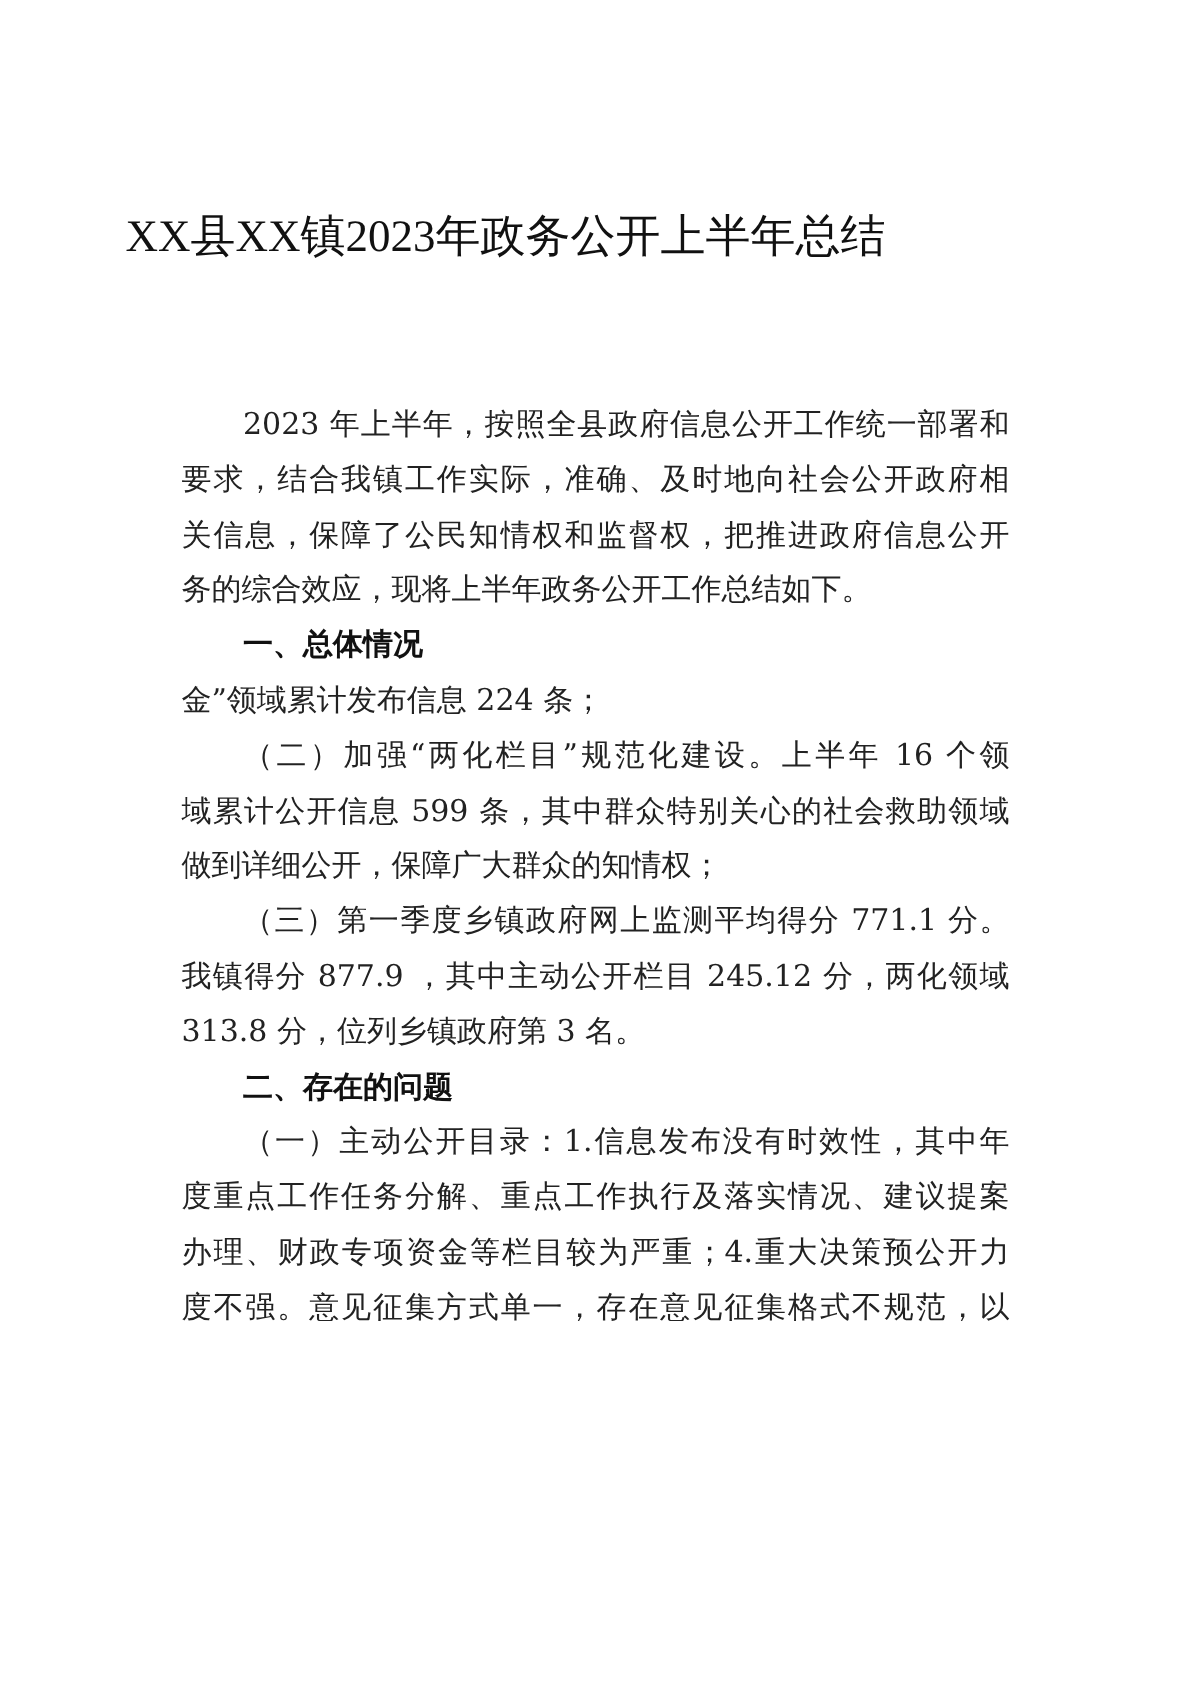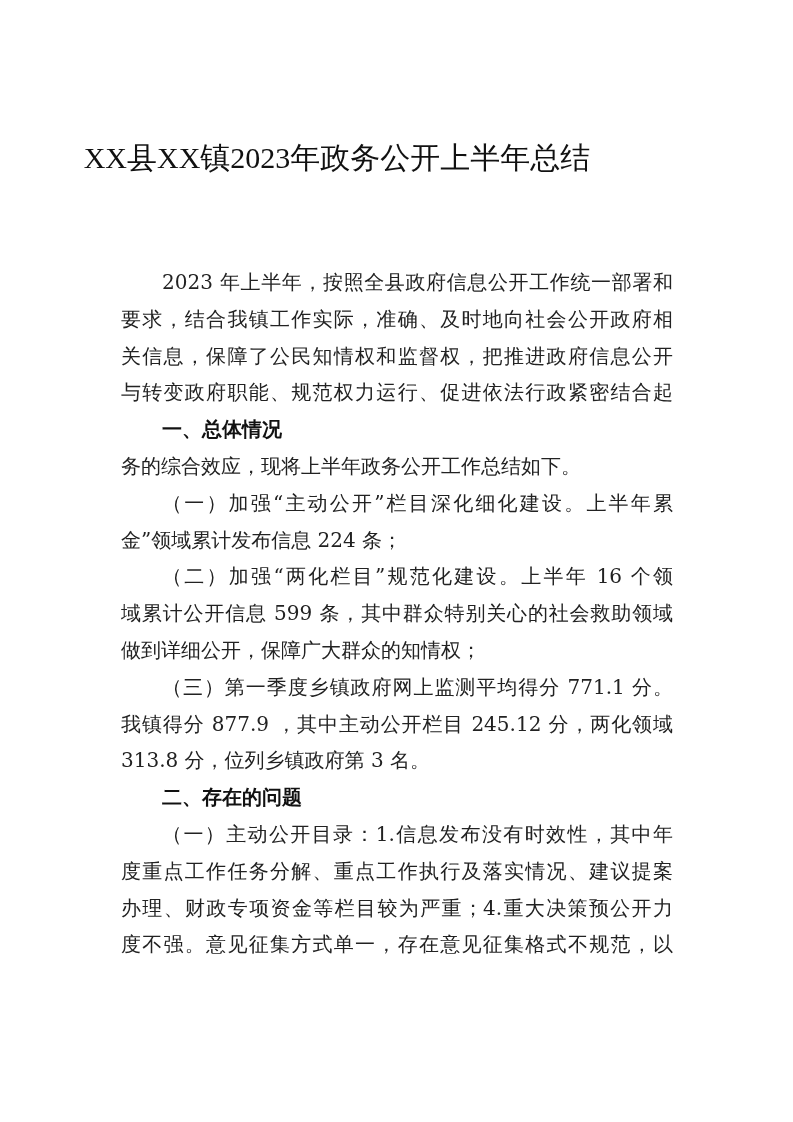--- a/index.html
+++ b/index.html
@@ -17,24 +17,22 @@
 </style>
 </head>
 <body>
 
 <div class="title">XX县XX镇2023年政务公开上半年总结</div>
 
 <div class="page" id="body">
     <div class="line indent">2023 年上半年，按照全县政府信息公开工作统一部署和</div>
     <div class="line">要求，结合我镇工作实际，准确、及时地向社会公开政府相</div>
     <div class="line">关信息，保障了公民知情权和监督权，把推进政府信息公开</div>
-    <div class="line">与转变政府职能、规范权力运行、促进依法行政紧密结合起</div>
+    <div class="line last">务的综合效应，现将上半年政务公开工作总结如下。</div>
     <div class="line indent heading">一、总体情况</div>
-    <div class="line last">务的综合效应，现将上半年政务公开工作总结如下。</div>
-    <div class="line indent">（一）加强“主动公开”栏目深化细化建设。上半年累</div>
     <div class="line last">金”领域累计发布信息 224 条；</div>
     <div class="line indent">（二）加强“两化栏目”规范化建设。上半年 16 个领</div>
     <div class="line">域累计公开信息 599 条，其中群众特别关心的社会救助领域</div>
     <div class="line last">做到详细公开，保障广大群众的知情权；</div>
     <div class="line indent">（三）第一季度乡镇政府网上监测平均得分 771.1 分。</div>
     <div class="line">我镇得分 877.9 ，其中主动公开栏目 245.12 分，两化领域</div>
     <div class="line last">313.8 分，位列乡镇政府第 3 名。</div>
     <div class="line indent heading">二、存在的问题</div>
     <div class="line indent">（一）主动公开目录：1.信息发布没有时效性，其中年</div>
     <div class="line">度重点工作任务分解、重点工作执行及落实情况、建议提案</div>

